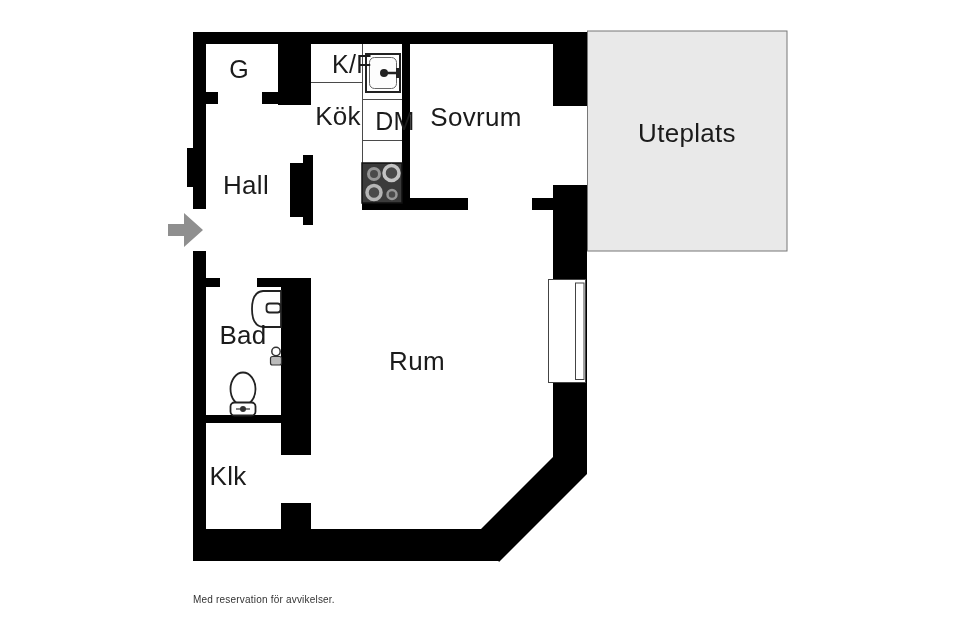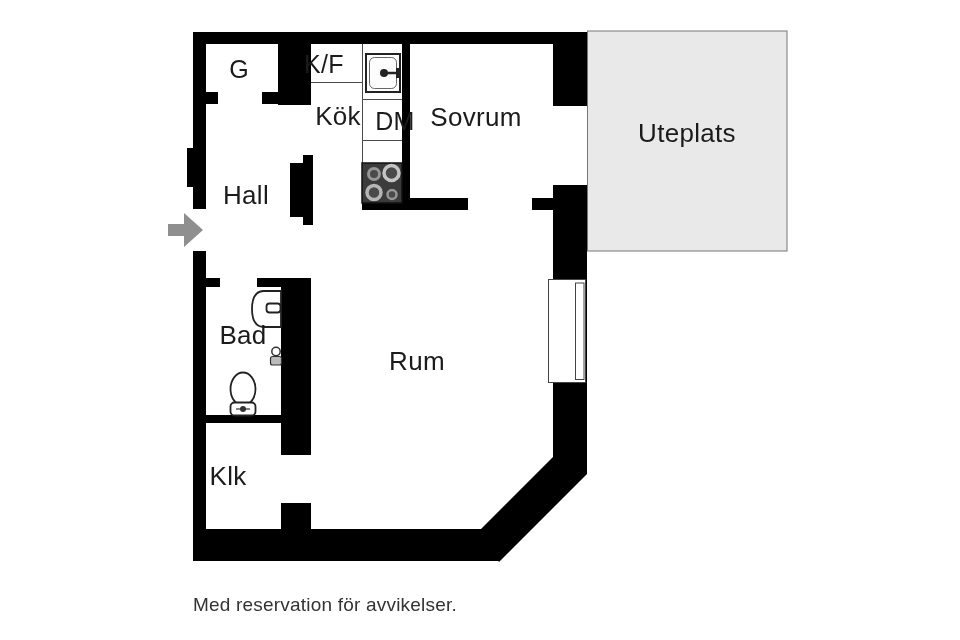--- a/index.html
+++ b/index.html
@@ -11,21 +11,21 @@
   .wall{fill:#000000;stroke:none;}
   .thin{stroke:#4a4a4a;stroke-width:1;fill:none;}
   .fixture{fill:#ffffff;stroke:#222222;stroke-width:1.8;}
   .lbl{
     position:absolute;transform:translate(-50%,-50%);
     font-size:26px;color:#1b1b1b;white-space:nowrap;letter-spacing:0.3px;
   }
   .lbl-small{font-size:25px;}
   .footer{
     position:absolute;left:193px;top:594px;
-    font-size:19px;color:#333333;letter-spacing:0.2px;
+    font-size:10px;color:#333333;letter-spacing:0.2px;
   }
 </style>
 </head>
 <body>
 
 <div class="stage">
 
   <svg class="plan-svg" width="960" height="640" viewBox="0 0 960 640">
 
     <rect x="587.5" y="31" width="199.5" height="220" fill="#e9e9e9" stroke="#777777" stroke-width="1"></rect>
@@ -95,24 +95,24 @@
       <ellipse class="fixture" cx="243" cy="389" rx="12.5" ry="16.5"></ellipse>
       <rect class="fixture" x="230.5" y="402.5" width="25" height="13" rx="4"></rect>
       <circle cx="243" cy="409" r="3" fill="#333333"></circle>
       <line x1="236" y1="409" x2="250" y2="409" stroke="#333333" stroke-width="1.2"></line>
     </g>
 
     <polygon points="168,224 184,224 184,213 203,230 184,247 184,236 168,236" fill="#8f8f8f"></polygon>
   </svg>
 
   <div class="lbl lbl-small" style="left:239px;top:69px">G</div>
-  <div class="lbl lbl-small" style="left:324px;top:64px">K/F</div>
+  <div class="lbl lbl-small" style="left:352px;top:64px">K/F</div>
   <div class="lbl" style="left:338px;top:116px">Kök</div>
   <div class="lbl lbl-small" style="left:395px;top:121px">DM</div>
   <div class="lbl" style="left:687px;top:133px">Uteplats</div>
   <div class="lbl" style="left:476px;top:117px">Sovrum</div>
-  <div class="lbl" style="left:246px;top:195px">Hall</div>
+  <div class="lbl" style="left:246px;top:185px">Hall</div>
   <div class="lbl" style="left:243px;top:335px">Bad</div>
   <div class="lbl" style="left:417px;top:361px">Rum</div>
   <div class="lbl" style="left:228px;top:476px">Klk</div>
 
   <div class="footer">Med reservation för avvikelser.</div>
 </div>
 
 </body></html>

